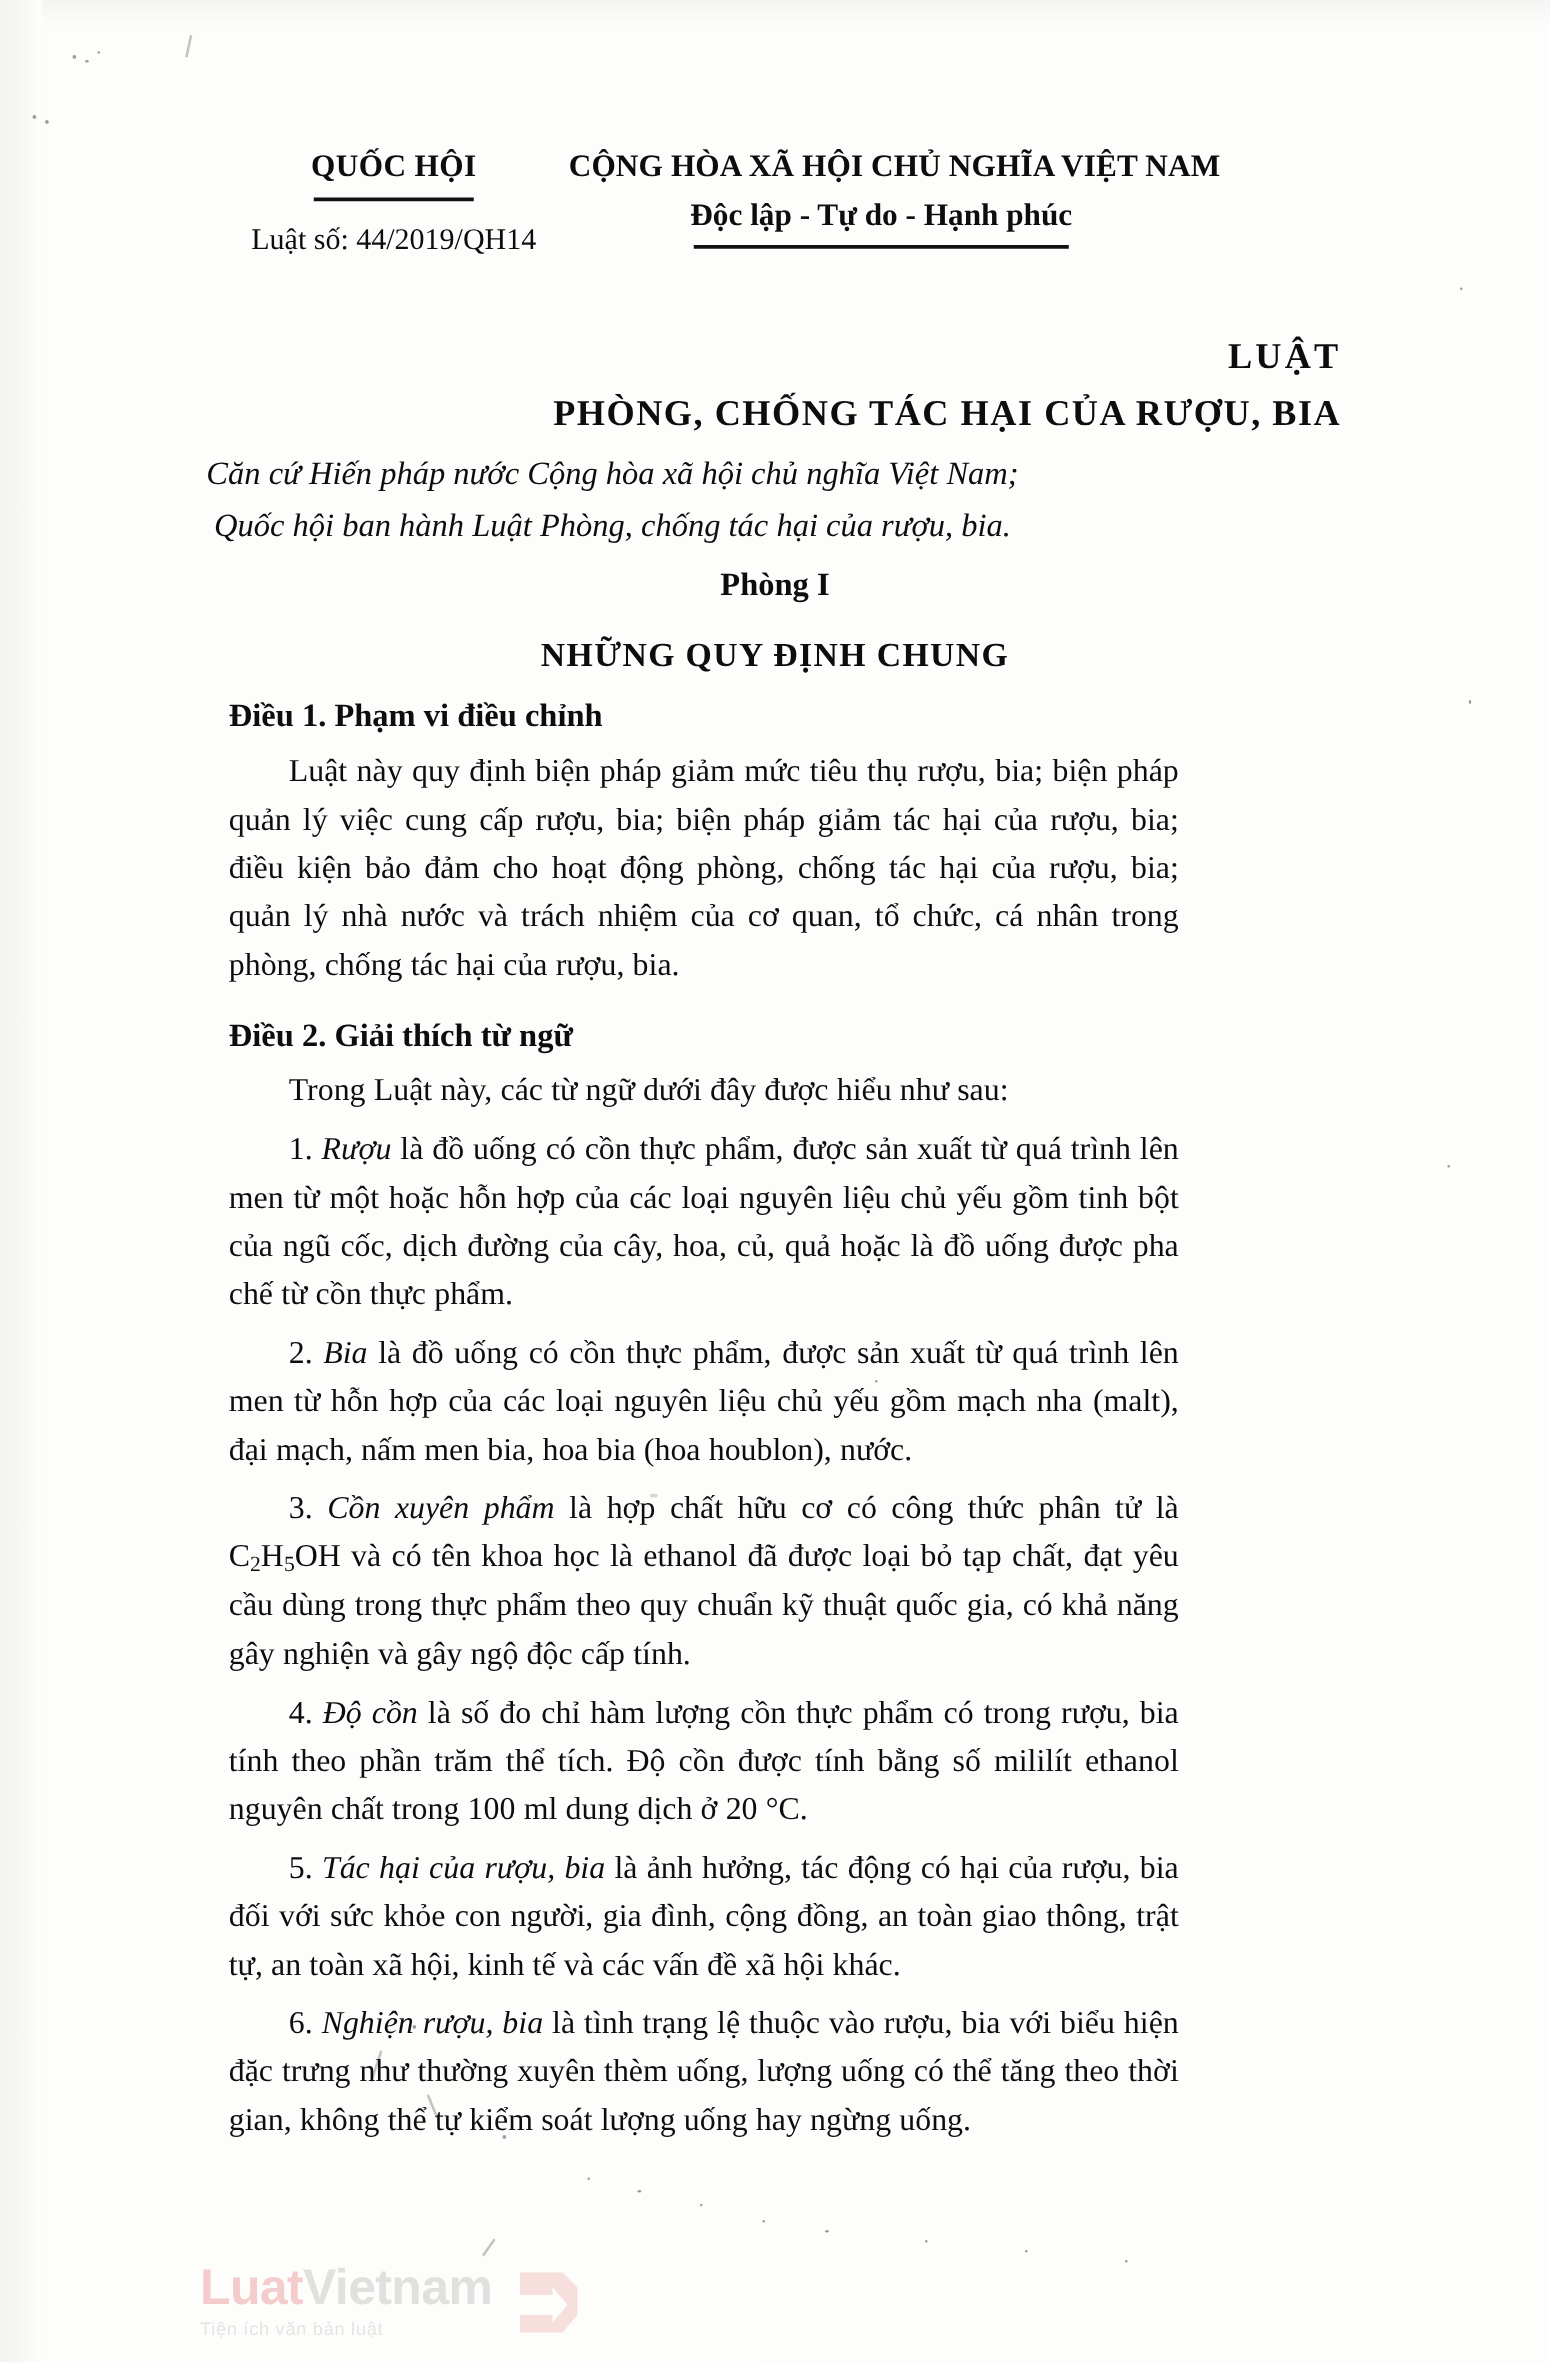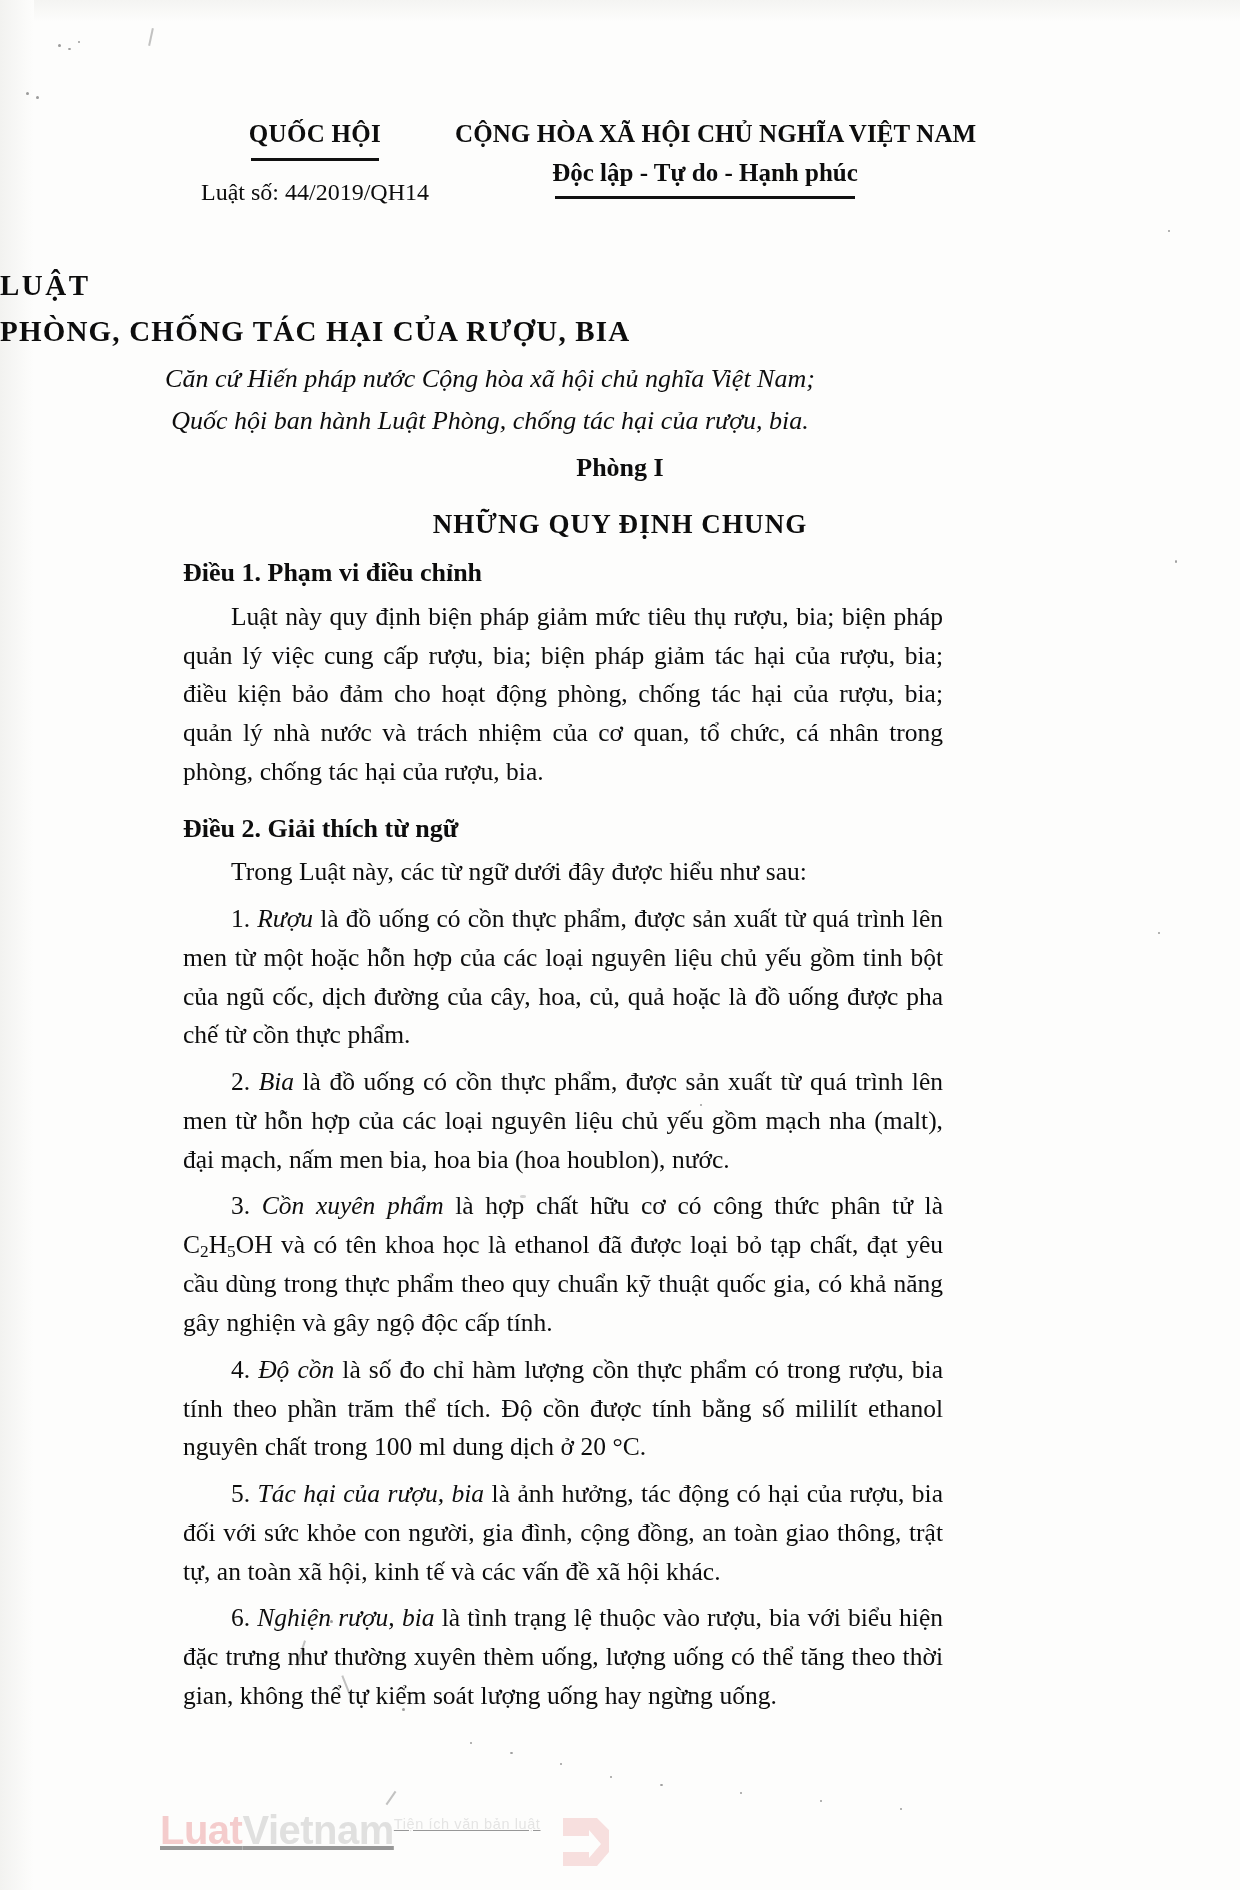--- a/index.html
+++ b/index.html
@@ -105,21 +105,21 @@
     background: #111;
     margin: 8px auto 0 auto;
   }
 
   
   .doc-title-block {
     position: absolute;
     left: 0;
     top: 268px;
     width: 1073px;
-    text-align: left;
+    text-align: right;
   }
   .doc-title-1 {
     font-size: 29px;
     font-weight: bold;
     letter-spacing: 2.5px;
     line-height: 1.2;
   }
   .doc-title-2 {
     font-size: 29px;
     font-weight: bold;
@@ -200,22 +200,21 @@
     position: absolute;
     left: 160px;
     bottom: 18px;
     display: flex;
     align-items: flex-start;
     opacity: 0.42;
     user-select: none;
   }
   .wm-text-block {
     display: flex;
-    flex-direction: row;
-    text-decoration: underline;
+    flex-direction: column;
   }
   .wm-wordmark {
     font-family: "Liberation Sans", sans-serif;
     font-size: 40px;
     font-weight: bold;
     letter-spacing: -0.5px;
     line-height: 1;
   }
   .wm-luat { color: #e88b8b; }
   .wm-vietnam { color: #b9b9b9; }

